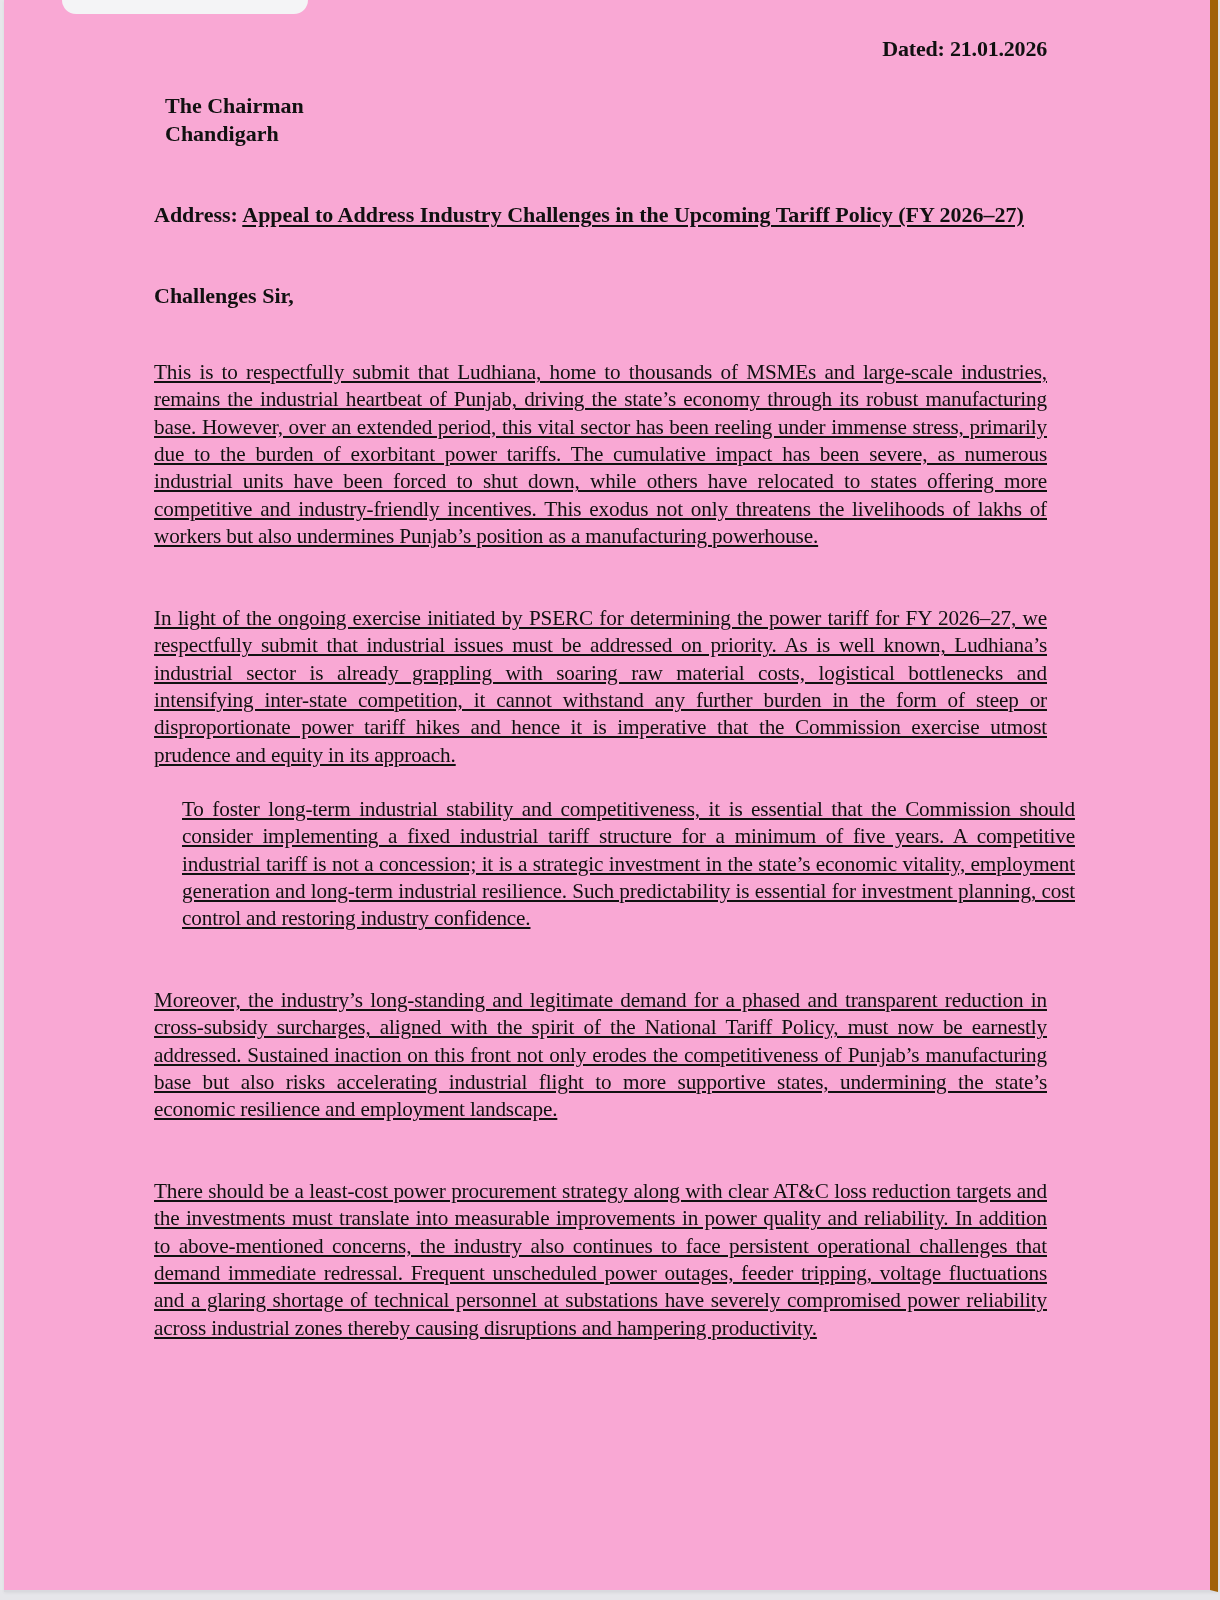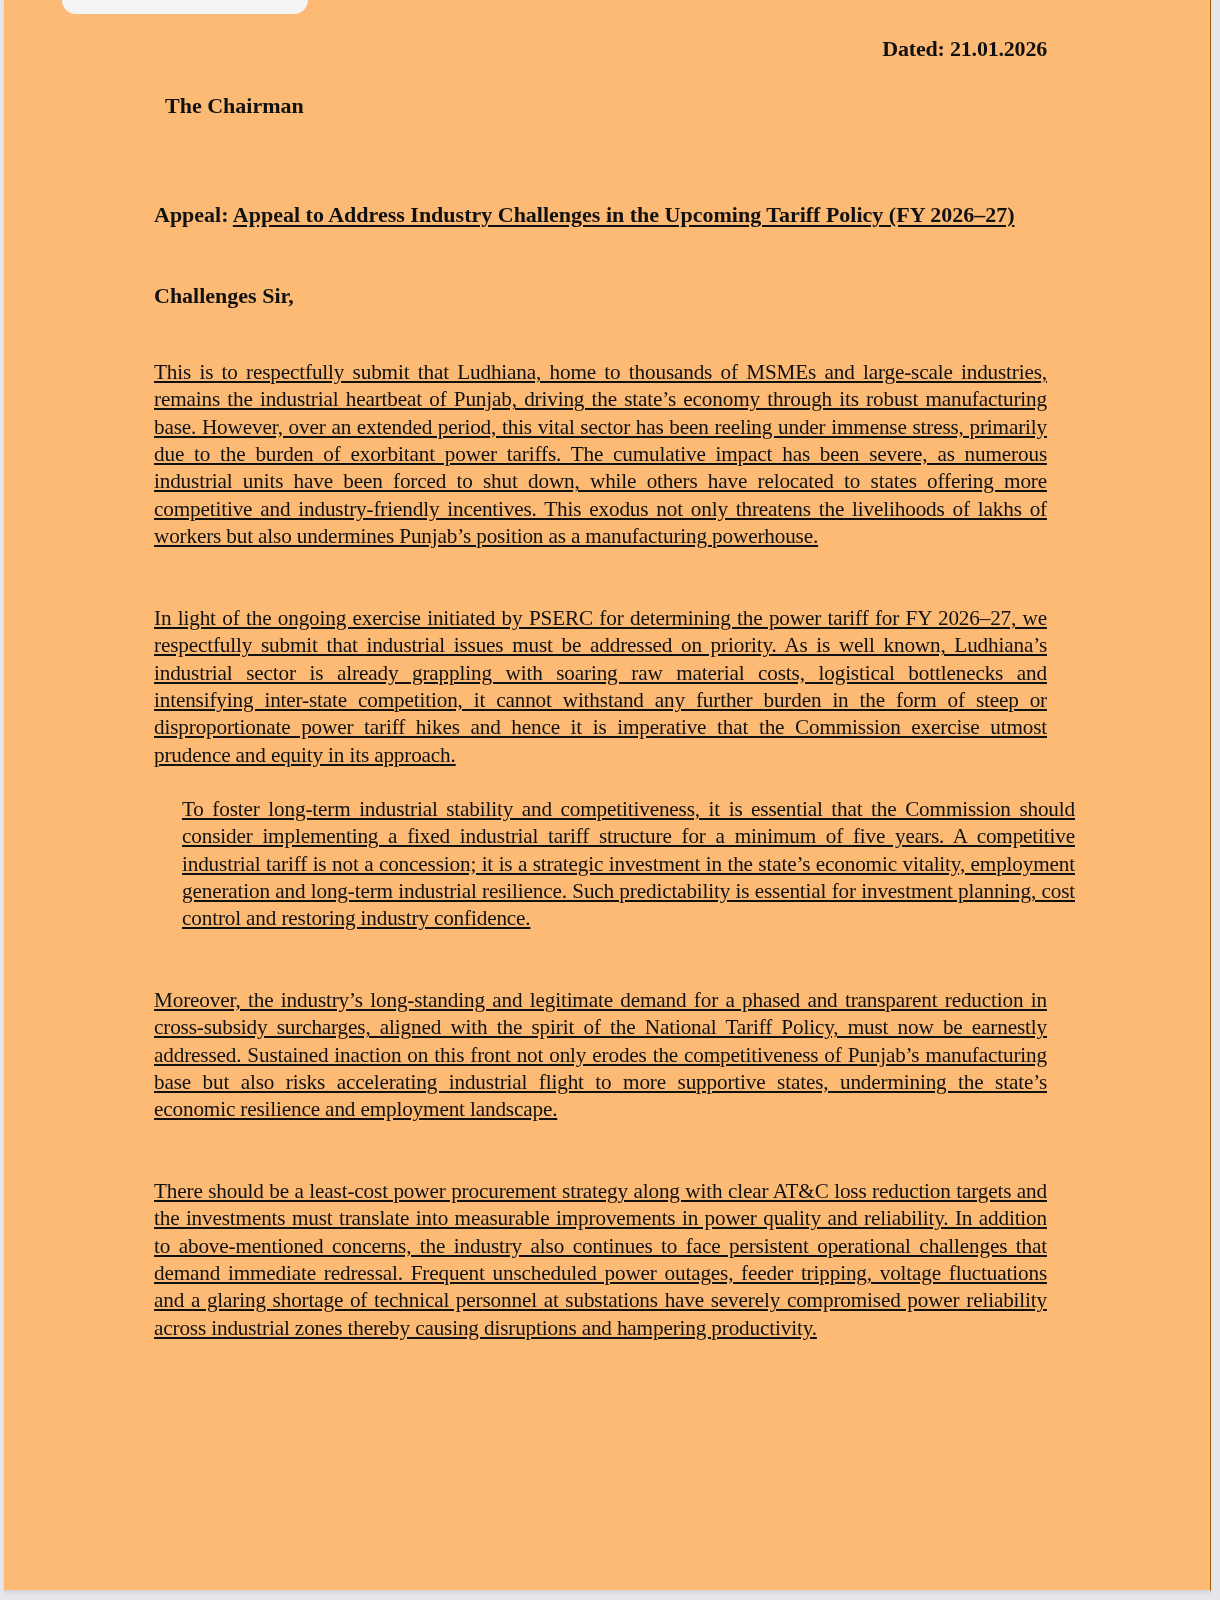--- a/index.html
+++ b/index.html
@@ -8,22 +8,22 @@
       background: #e6e6ea;
       position: relative;
       overflow: hidden;
       font-family: "Liberation Serif", "DejaVu Serif", serif;
       color: #111;
     }
     .page {
       position: absolute;
       left: 4px; top: 0;
       width: 1206px; height: 1590px;
-      background: #fdba74;
-      border-right: 1px solid #a16207;
+      background: #f9a8d4;
+      border-right: 8px solid #a16207;
       border-bottom: 2px solid #d9d9de;
       box-shadow: 0 1px 3px rgba(0,0,0,0.06);
     }
     .top-tab {
       position: absolute;
       left: 58px; top: -14px;
       width: 246px; height: 28px;
       background: #f4f4f6;
       border-radius: 14px;
     }
@@ -80,24 +80,25 @@
 <body>
 
 <div class="page">
   <div class="top-tab"></div>
 
   <div class="content">
     <div class="dated">Dated: 21.01.2026</div>
 
     <div class="address">
       <div>The Chairman</div>
+      <div>Chandigarh</div>
     </div>
 
     <div class="subject">
-      <span>Appeal:</span>
+      <span>Address:</span>
       <span class="subj-text">Appeal to Address Industry Challenges in the Upcoming Tariff Policy (FY 2026–27)</span>
     </div>
 
     <div class="salutation">Challenges Sir,</div>
 
     <p class="para" id="p1">This is to respectfully submit that Ludhiana, home to thousands of MSMEs and large-scale industries, remains the industrial heartbeat of Punjab, driving the state’s economy through its robust manufacturing base. However, over an extended period, this vital sector has been reeling under immense stress, primarily due to the burden of exorbitant power tariffs. The cumulative impact has been severe, as numerous industrial units have been forced to shut down, while others have relocated to states offering more competitive and industry-friendly incentives. This exodus not only threatens the livelihoods of lakhs of workers but also undermines Punjab’s position as a manufacturing powerhouse.</p>
     <p class="para" id="p2">In light of the ongoing exercise initiated by PSERC for determining the power tariff for FY 2026–27, we respectfully submit that industrial issues must be addressed on priority. As is well known, Ludhiana’s industrial sector is already grappling with soaring raw material costs, logistical bottlenecks and intensifying inter-state competition, it cannot withstand any further burden in the form of steep or disproportionate power tariff hikes and hence it is imperative that the Commission exercise utmost prudence and equity in its approach.</p>
     <p class="para" id="p3">To foster long-term industrial stability and competitiveness, it is essential that the Commission should consider implementing a fixed industrial tariff structure for a minimum of five years. A competitive industrial tariff is not a concession; it is a strategic investment in the state’s economic vitality, employment generation and long-term industrial resilience. Such predictability is essential for investment planning, cost control and restoring industry confidence.</p>
     <p class="para" id="p4">Moreover, the industry’s long-standing and legitimate demand for a phased and transparent reduction in cross-subsidy surcharges, aligned with the spirit of the National Tariff Policy, must now be earnestly addressed. Sustained inaction on this front not only erodes the competitiveness of Punjab’s manufacturing base but also risks accelerating industrial flight to more supportive states, undermining the state’s economic resilience and employment landscape.</p>
     <p class="para" id="p5">There should be a least-cost power procurement strategy along with clear AT&amp;C loss reduction targets and the investments must translate into measurable improvements in power quality and reliability. In addition to above-mentioned concerns, the industry also continues to face persistent operational challenges that demand immediate redressal. Frequent unscheduled power outages, feeder tripping, voltage fluctuations and a glaring shortage of technical personnel at substations have severely compromised power reliability across industrial zones thereby causing disruptions and hampering productivity.</p>

